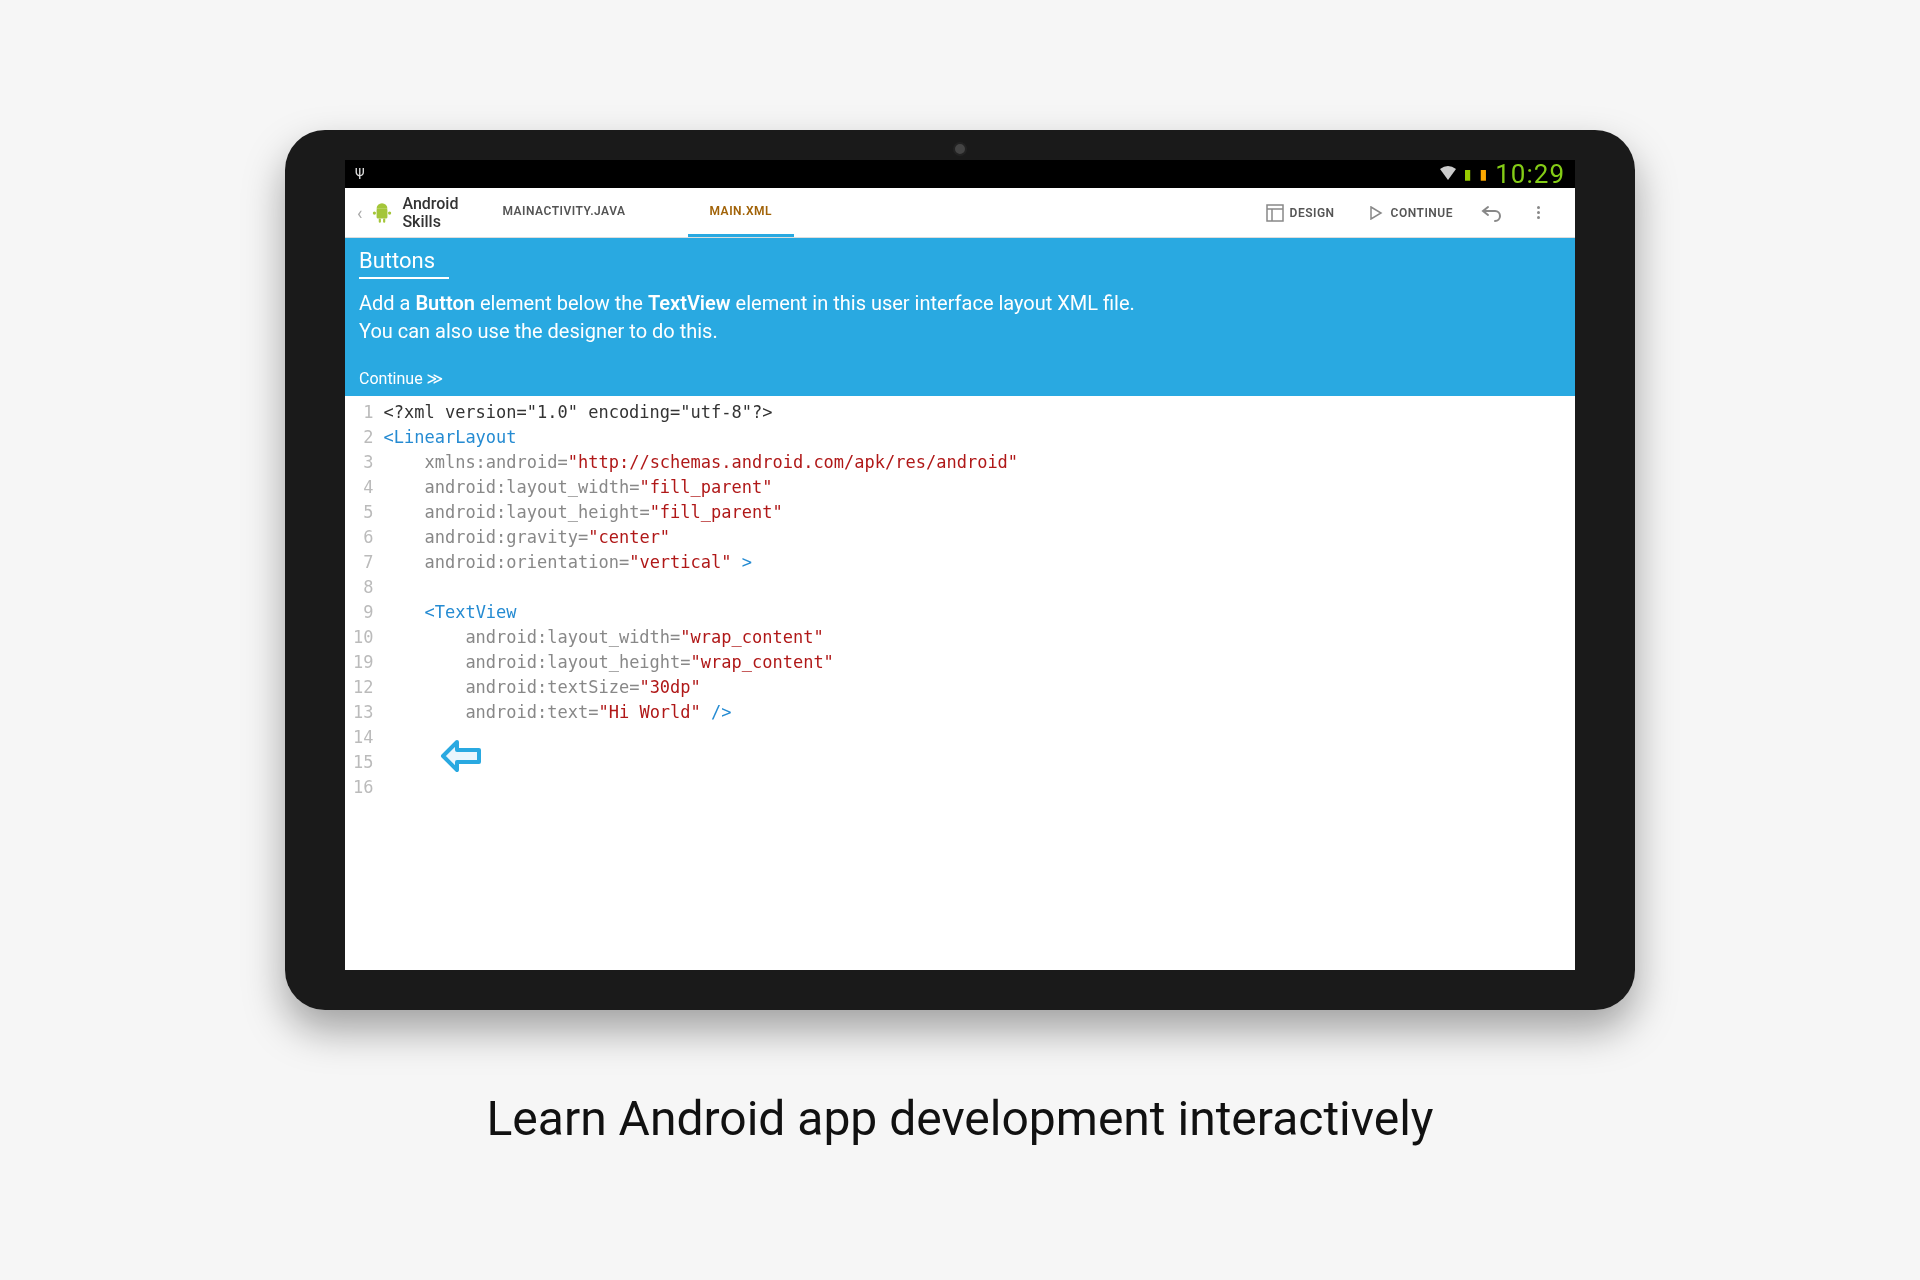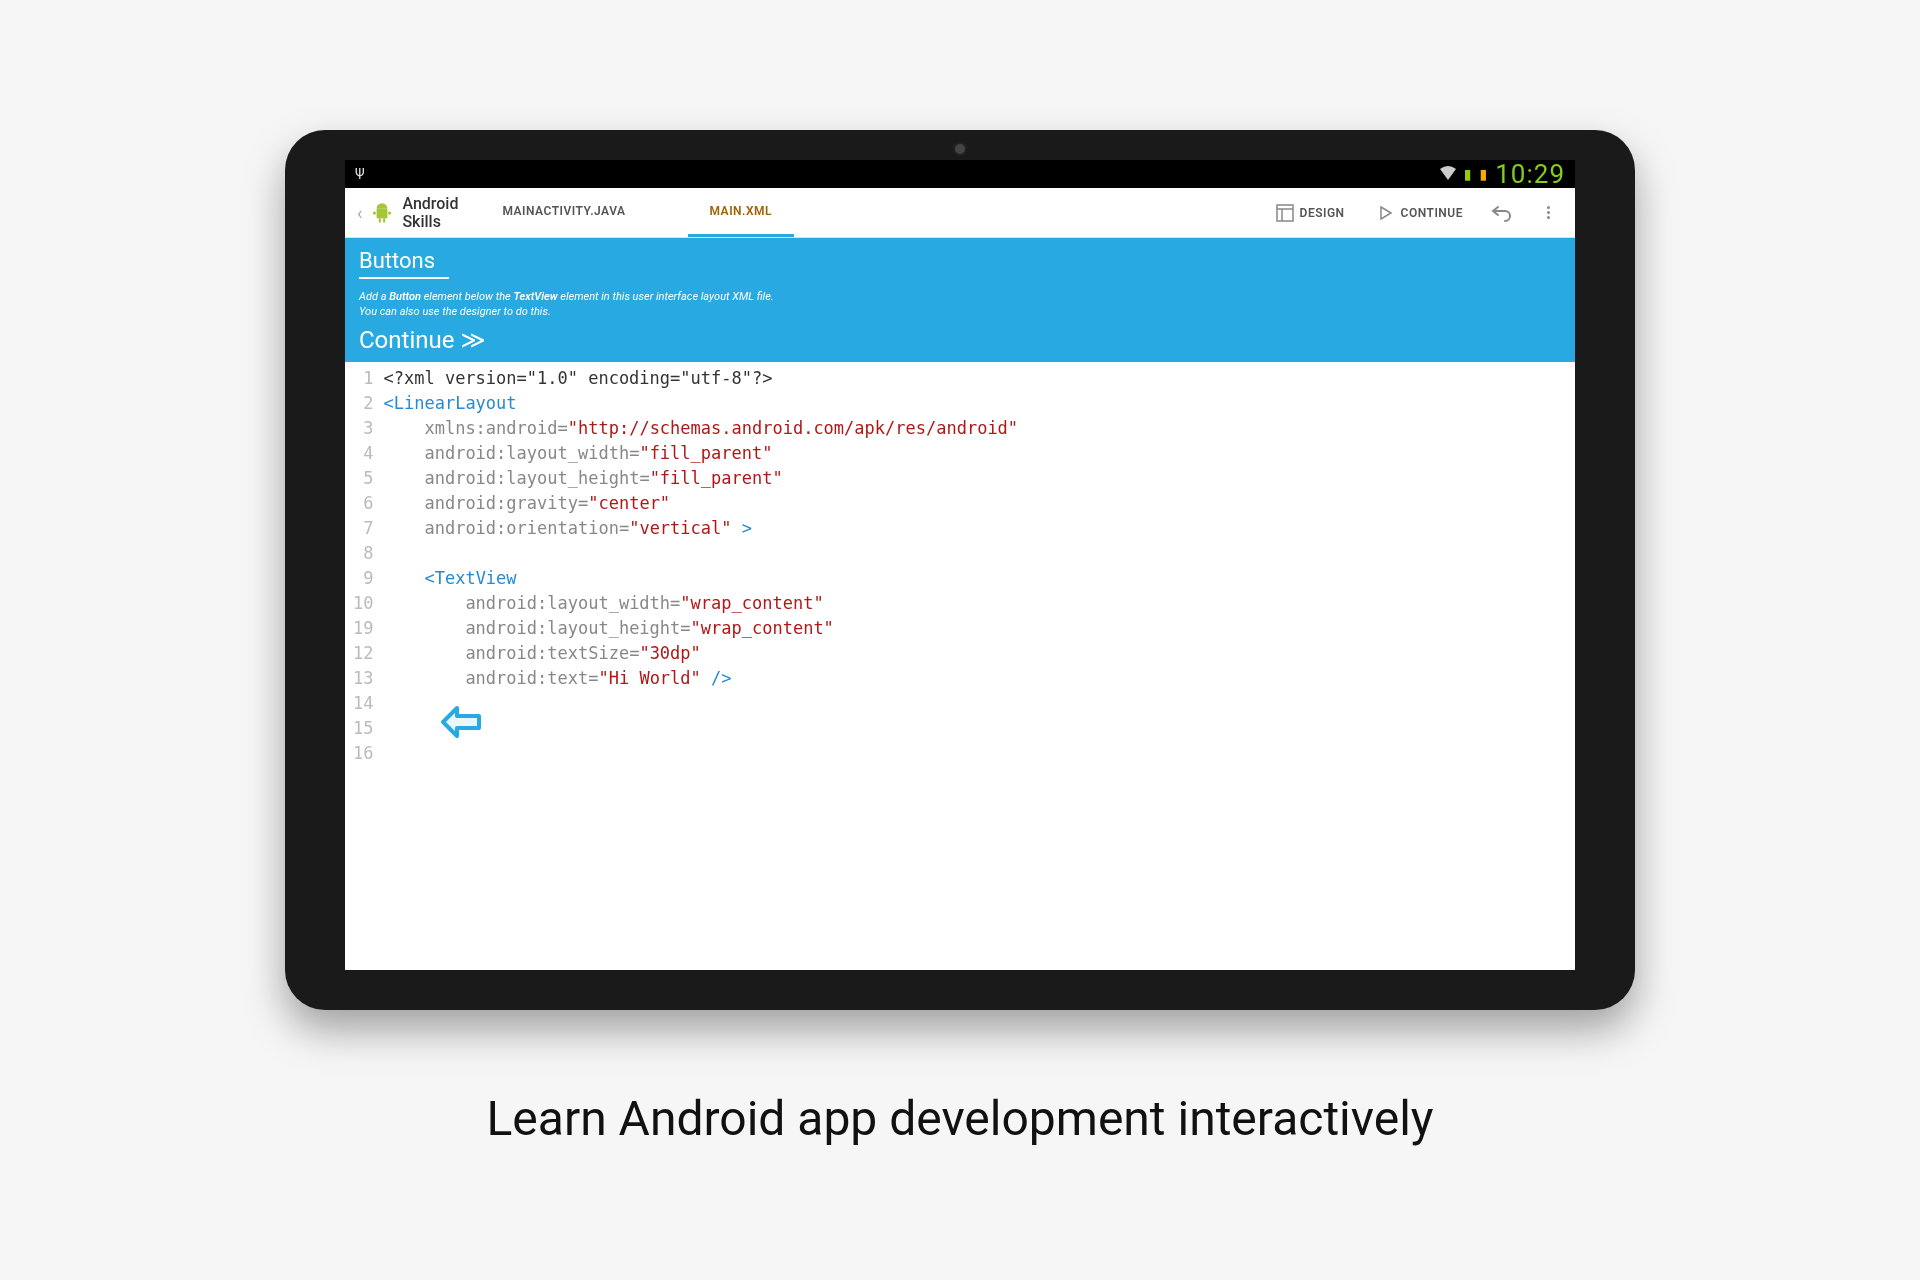--- a/index.html
+++ b/index.html
@@ -55,40 +55,40 @@
 .android-robot svg { width: 26px; height: 26px; }
 .appname { font-size: 16px; line-height: 1.1; color: #333; font-weight: 500; }
 .tabs { display: flex; align-items: stretch; margin-left: 10px; gap: 40px; }
 .tab {
   padding: 0 22px; display: flex; align-items: center; font-size: 12px;
   color: #555; font-weight: 600; letter-spacing: 0.5px; cursor: pointer;
   border-bottom: 3px solid transparent; text-transform: uppercase;
 }
 .tab.active { border-bottom-color: #29a9e1; color: #a16207; }
 .spacer { flex: 1; }
-.actions { display: flex; align-items: center; gap: 4px; padding-right: 6px; }
+.actions { display: flex; align-items: center; gap: 4px; padding-right: 16px; }
 .action-btn {
   display: flex; align-items: center; gap: 6px; padding: 0 14px; height: 100%;
   font-size: 12px; color: #555; font-weight: 600; cursor: pointer; letter-spacing: 0.5px;
 }
 .action-icon {
   width: 18px; height: 18px; display: flex; align-items: center; justify-content: center;
   color: #888;
 }
 .icon-btn { width: 42px; height: 100%; display: flex; align-items: center; justify-content: center; cursor: pointer; color: #888; }
 .dots span { display: block; width: 3px; height: 3px; background: #888; border-radius: 50%; margin: 2px 0; }
 
 .banner {
   background: #29a9e1; color: #fff; padding: 10px 22px 8px 14px;
 }
 .banner-title { font-size: 22px; font-weight: 400; }
 .banner-underline { width: 90px; height: 2px; background: #fff; margin-top: 4px; margin-bottom: 10px; }
-.banner-text { font-size: 11px; line-height: 1.4; font-style: italic; }
+.banner-text { font-size: 20px; line-height: 1.4; }
 .banner-text b { font-weight: 600; }
-.banner-continue { margin-top: 6px; font-size: 24px; cursor: pointer; }
+.banner-continue { margin-top: 24px; font-size: 16px; cursor: pointer; }
 
 .editor {
   flex: 1; display: flex; background: #fff; font-family: "Consolas", "Menlo", monospace;
   font-size: 17px; overflow: auto; position: relative;
 }
 .gutter {
   padding: 4px 10px 4px 8px; color: #bbb; text-align: right; user-select: none;
 }
 .gutter div { height: 25px; line-height: 25px; }
 .code { padding: 4px 0; }

